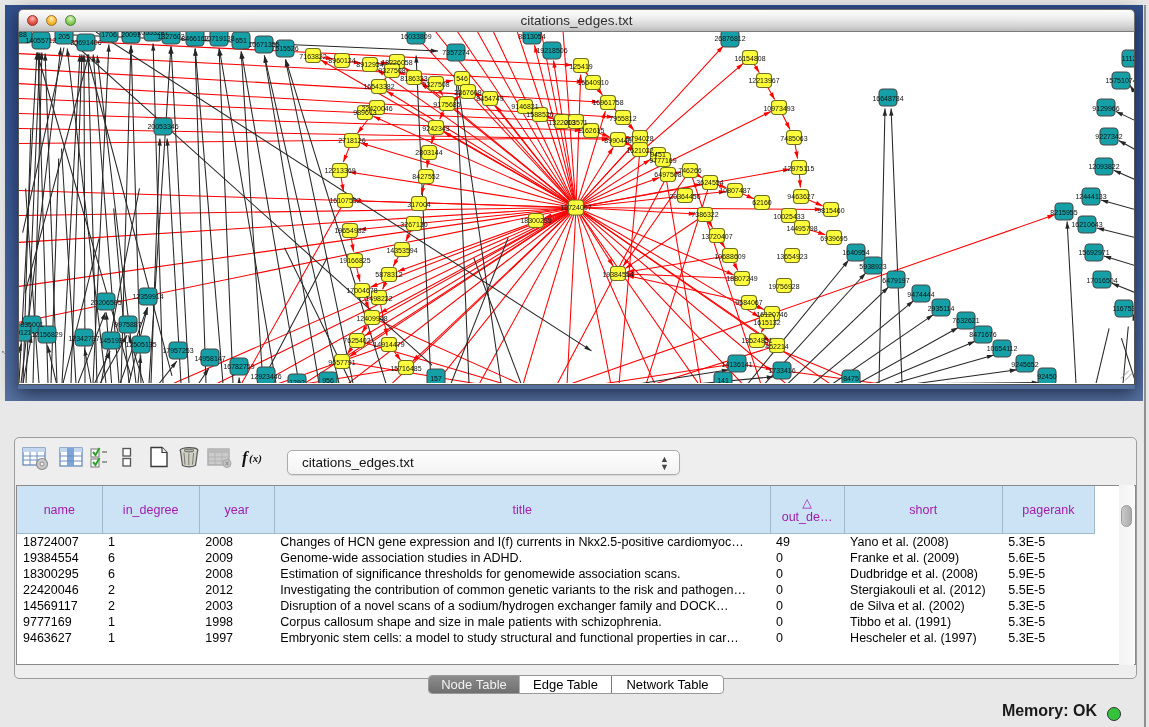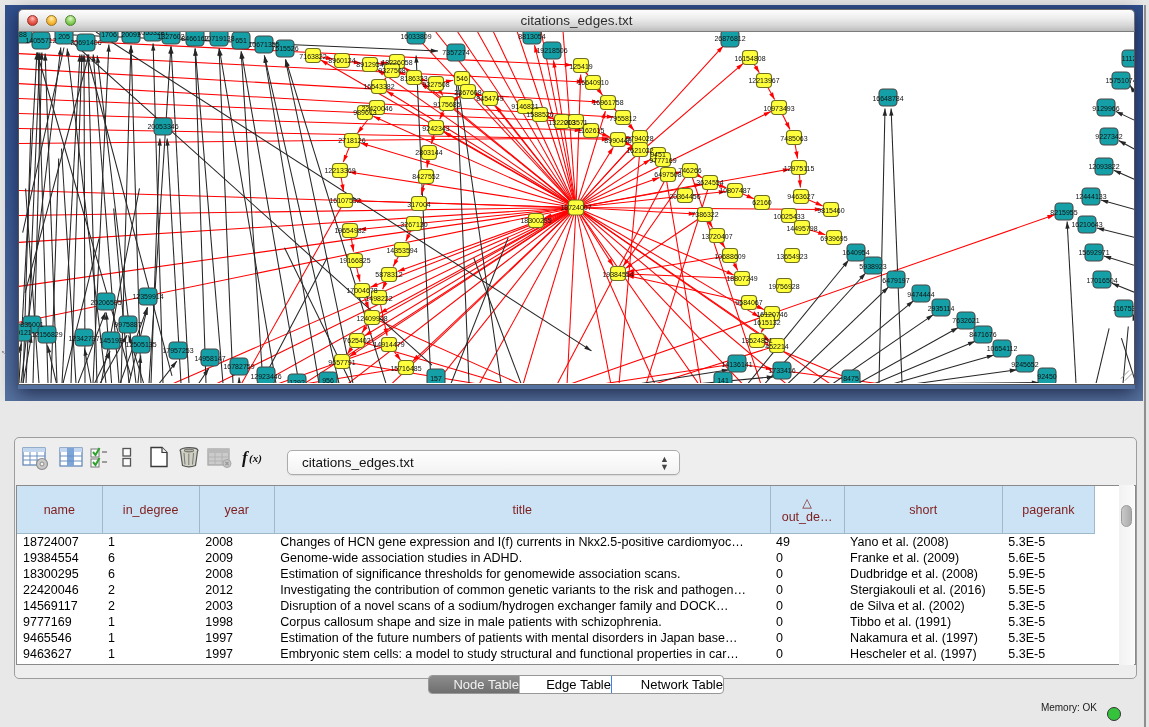--- a/index.html
+++ b/index.html
@@ -24,31 +24,31 @@
  border:1.5px solid #9d9d9d;border-radius:5px}
 .tools{position:absolute;left:5px;top:8px;height:26px}
 .tools svg{vertical-align:top}
 .combo{position:absolute;left:272px;top:12px;width:393px;height:25px;background:linear-gradient(180deg,#ffffff,#f2f2f2);
  border:1px solid #ababab;border-radius:5px;box-shadow:0 1px 1px rgba(0,0,0,.08)}
 .combo .txt{position:absolute;left:14px;top:4px;font-size:13.5px;color:#111}
 .combo .ar{position:absolute;right:10px;top:4px;font-size:9px;color:#444;line-height:8px;text-align:center}
 .tblwrap{position:absolute;left:1px;top:47px;width:1120px;height:180px;background:#fff;border:1px solid #8a8a8a;overflow:hidden}
 table.grid{border-collapse:collapse;table-layout:fixed;width:1078px;font-size:12.5px;color:#000}
 table.grid th{background:#cbe3f4;border-right:1px solid #9fb9ca;border-bottom:1px solid #9fb9ca;
- font-weight:normal;font-size:12.5px;height:21px;padding:9px;color:#7f1d1d}
+ font-weight:normal;font-size:12.5px;height:21px;padding:9px;color:#a21caf}
 table.grid td{height:16px;padding:0 0 0 6px;white-space:nowrap;overflow:hidden}
 td.c1{padding-left:7px}
 .c1{width:85px}.c2{width:97px}.c3{width:75px}.c4{width:495px}.c5{width:74px}.c6{width:158px}.c7{width:92px}
 .vsb{position:absolute;right:2px;top:47px;width:15px;height:180px;background:linear-gradient(90deg,#f2f2f2,#fafafa)}
 .vsb .th{position:absolute;left:1.5px;top:20px;width:11px;height:22px;border-radius:6px;
  background:linear-gradient(90deg,#c9c9c9,#ababab);border:1px solid #9a9a9a}
 .tabs{position:absolute;left:428px;top:274px;height:19px;background:#fff;border:1px solid #989898;border-radius:4px;overflow:hidden;display:flex}
-.tabs .sg{font-size:13px;color:#000;text-align:right;line-height:18px}
+.tabs .sg{font-size:13px;color:#000;text-align:center;line-height:18px}
 .tabs .sel{background:linear-gradient(180deg,#8c8c8c,#6f6f6f);color:#f2f2f2}
-.memory{position:absolute;right:46px;top:301px;font-size:10px;font-weight:normal;color:#1a1a1a}
+.memory{position:absolute;right:46px;top:301px;font-size:16px;font-weight:bold;color:#1a1a1a}
 .memdot{position:absolute;right:22px;top:306px;width:14px;height:14px;border-radius:50%;background:#35c33c;border:1.5px solid #333}
 .fico{position:absolute;right:40px;top:9px}
 .xico{position:absolute;right:13px;top:10px}
 .larr{position:absolute;left:1px;top:349px;font-size:7px;color:#888}
 </style></head>
 <body>
 <div class="desktop">
   <div class="win">
     <div class="tbar">
       <div class="tl r"></div>
@@ -893,48 +893,39 @@
               <td class="c5">0</td>
               <td class="c6">Dudbridge et al. (2008)</td>
               <td class="c7">5.9E-5</td>
             </tr>
             <tr>
               <td class="c1">22420046</td>
               <td class="c2">2</td>
               <td class="c3">2012</td>
               <td class="c4">Investigating the contribution of common genetic variants to the risk and pathogen…</td>
               <td class="c5">0</td>
-              <td class="c6">Stergiakouli et al. (2016)</td>
+              <td class="c6">Stergiakouli et al. (2012)</td>
               <td class="c7">5.5E-5</td>
             </tr>
             <tr>
               <td class="c1">14569117</td>
               <td class="c2">2</td>
               <td class="c3">2003</td>
               <td class="c4">Disruption of a novel scans of a sodium/hydrogen exchanger family and DOCK…</td>
               <td class="c5">0</td>
               <td class="c6">de Silva et al. (2002)</td>
               <td class="c7">5.3E-5</td>
             </tr>
             <tr>
               <td class="c1">9777169</td>
               <td class="c2">1</td>
               <td class="c3">1998</td>
               <td class="c4">Corpus callosum shape and size in male patients with schizophrenia.</td>
               <td class="c5">0</td>
               <td class="c6">Tibbo et al. (1991)</td>
-              <td class="c7">5.3E-5</td>
-            </tr>
-            <tr>
-              <td class="c1">9465546</td>
-              <td class="c2">1</td>
-              <td class="c3">1997</td>
-              <td class="c4">Estimation of the future numbers of patients with mental disorders in Japan base…</td>
-              <td class="c5">0</td>
-              <td class="c6">Nakamura et al. (1997)</td>
               <td class="c7">5.3E-5</td>
             </tr>
             <tr>
               <td class="c1">9463627</td>
               <td class="c2">1</td>
               <td class="c3">1997</td>
               <td class="c4">Embryonic stem cells: a model to study structural and functional properties in car…</td>
               <td class="c5">0</td>
               <td class="c6">Hescheler et al. (1997)</td>
               <td class="c7">5.3E-5</td>

